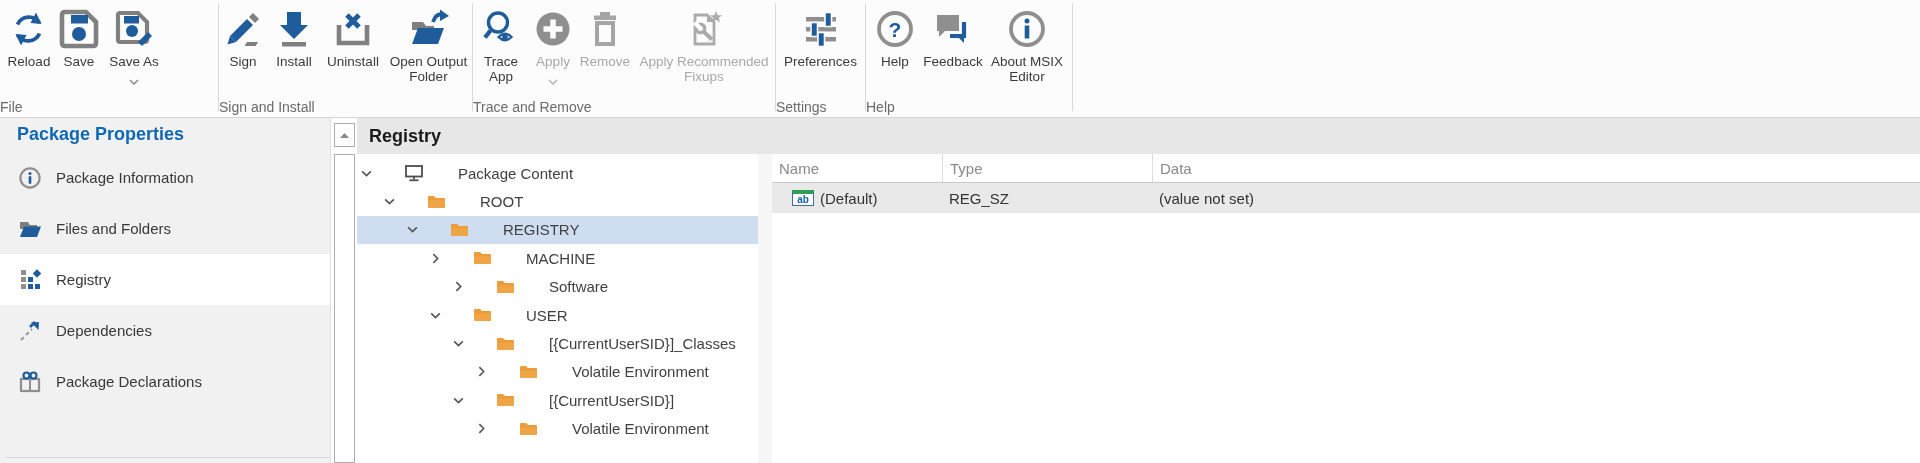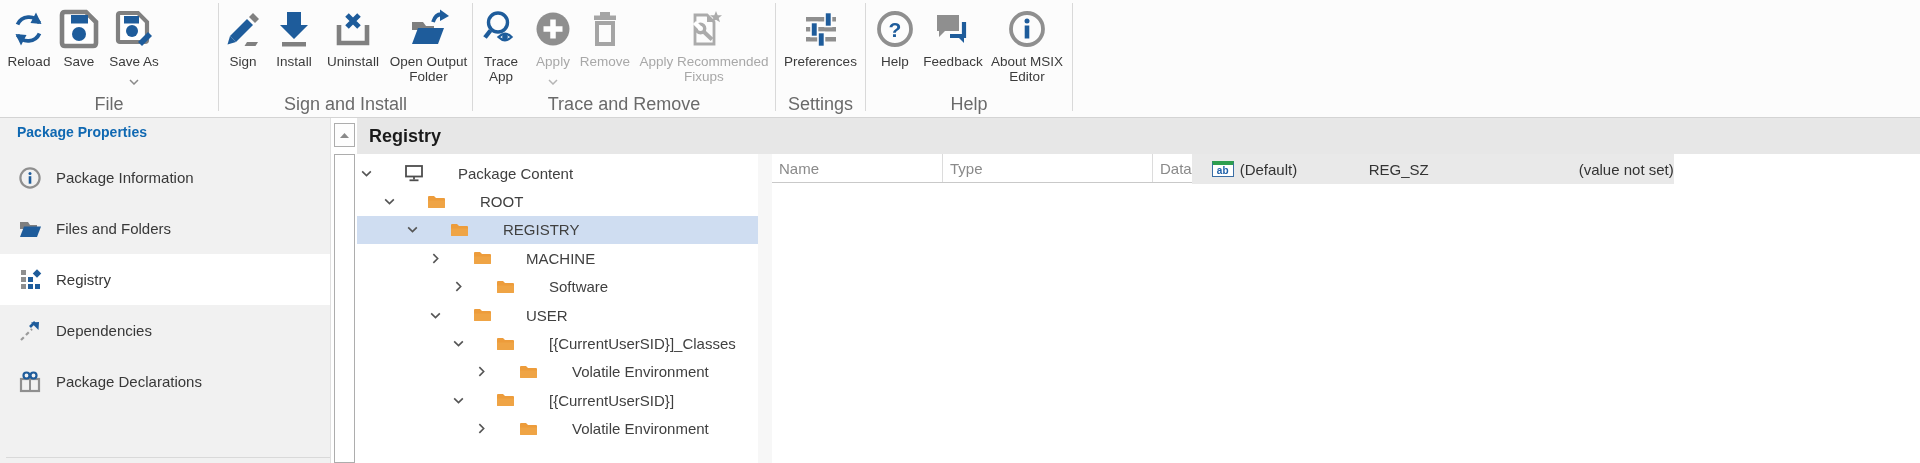--- a/index.html
+++ b/index.html
@@ -6,45 +6,45 @@
   html,body { width:1920px; height:463px; font-family:"Liberation Sans",sans-serif; background:#fff; overflow:hidden; }
   
   .ribbon { height:118px; background:#fcfcfc; border-bottom:1px solid #d4d4d4; display:flex; }
   .rgroup { display:flex; flex-direction:column; }
   .rbuttons { flex:1; display:flex; align-items:stretch; padding-top:3px; }
   .rbtn { display:flex; flex-direction:column; align-items:center; }
   .rbtn .icon { height:51px; display:flex; align-items:center; justify-content:center; }
   .rbtn .label { font-size:13.5px; line-height:15px; color:#3b3b3b; text-align:center; }
   .rbtn.disabled .label { color:#a8a8a8; }
   .rbtn .chevron { margin-top:2px; }
-  .group-label { text-align:center; font-size:18px; color:#6a6a6a; padding-bottom:2px; }
+  .group-label { text-align:left; font-size:14px; color:#6a6a6a; padding-bottom:2px; }
   .rsep { width:1px; background:#d9d9d9; margin:3px 0 6px; }
   
   .content { display:flex; height:345px; }
   .sidebar { width:331px; background:#f1f1f1; border-right:1px solid #e0e0e0; position:relative; }
-  .sidebar-title { font-size:14px; font-weight:bold; color:#0f68b2; padding:6px 0 0 17px; height:34px; }
+  .sidebar-title { font-size:18px; font-weight:bold; color:#0f68b2; padding:6px 0 0 17px; height:34px; }
   .side-item { height:51px; display:flex; align-items:center; padding-left:18px; }
   .side-item.selected { background:#ffffff; }
   .side-item .sicon { width:24px; height:24px; display:flex; align-items:center; justify-content:center; }
   .side-item .slabel { margin-left:14px; font-size:15px; color:#383838; }
   .sidebar-divider { position:absolute; top:339px; left:6px; right:0; border-top:1px solid #d9d9d9; }
   .vscroll { width:26px; background:#fff; position:relative; }
   .vs-btn { position:absolute; left:3px; top:5px; width:21px; height:24px; background:#fdfdfd; border:1px solid #adadad; display:flex; align-items:center; justify-content:center; }
   .vs-thumb { position:absolute; left:3px; top:36px; width:21px; height:309px; background:#fff; border:1px solid #adadad; }
   .main { flex:1; display:flex; flex-direction:column; }
   .main-header { height:36px; background:#e7e7e7; display:flex; align-items:center; padding-left:12px; font-size:18px; font-weight:bold; color:#1a1a1a; }
   .main-body { flex:1; display:flex; }
   .tree { width:401px; background:#fff; padding-top:5px; }
   .trow { height:28.4px; display:flex; align-items:center;gap:28px; }
   .trow.selected { background:#cfddf1; }
   .trow .chev { width:16px; display:flex; align-items:center; justify-content:center; }
   .trow .ticon { margin-left:2px; display:flex; align-items:center; }
   .trow .tlabel { margin-left:6px; font-size:15px; color:#404040; }
   .splitter { width:14px; background:#f7f7f7; }
-  .grid { flex:1; display:flex; flex-direction:row; }
+  .grid { flex:1; display:flex; flex-direction:column; }
   .ghead { height:29px; display:grid; grid-template-columns:170px 210px 1fr; border-bottom:1px solid #c9c9c9; }
   .ghead .gcell { display:flex; align-items:center; font-size:15px; color:#8a8a8a; padding-left:7px; }
   .ghead .gcell + .gcell { border-left:1px solid #dcdcdc; }
   .grow { height:30px; display:grid; grid-template-columns:170px 210px 1fr; background:#e9e9e9; }
   .grow .gcell { display:flex; align-items:center; font-size:15px; color:#333; padding-left:7px; }
   .grow .name-cell { padding-left:20px; }
   .ab-badge { width:22px; height:16px; border:1px solid #3a6ea5; border-top:4px solid #2e9e4f; background:#fff; color:#1d5fa8; font-size:10px; font-weight:bold; display:flex; align-items:center; justify-content:center; margin-right:6px; line-height:1; }
 </style>
 </head>
 <body>

